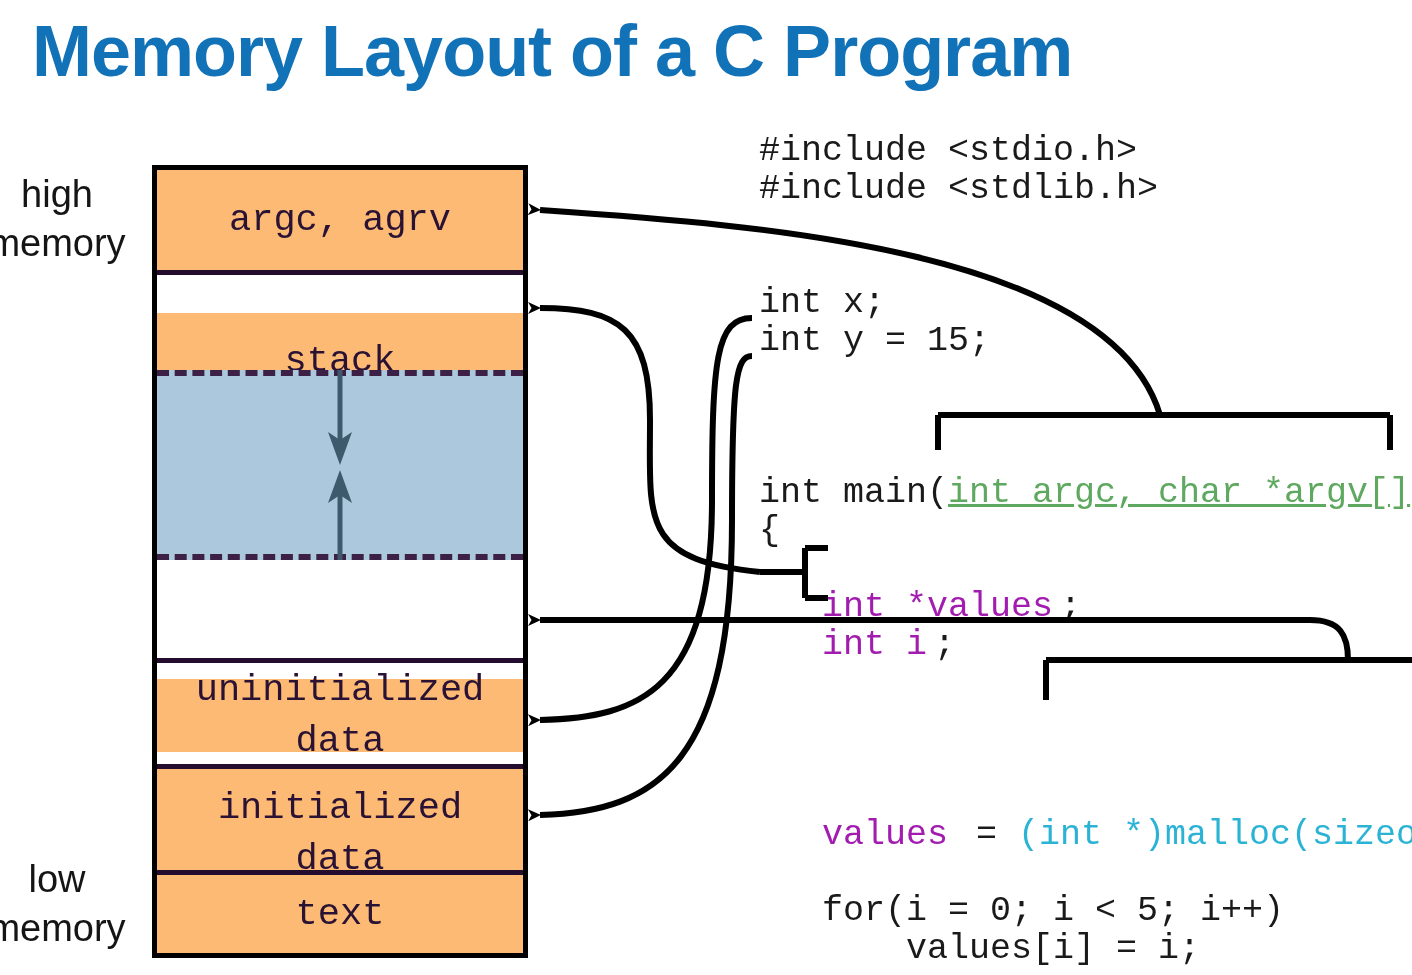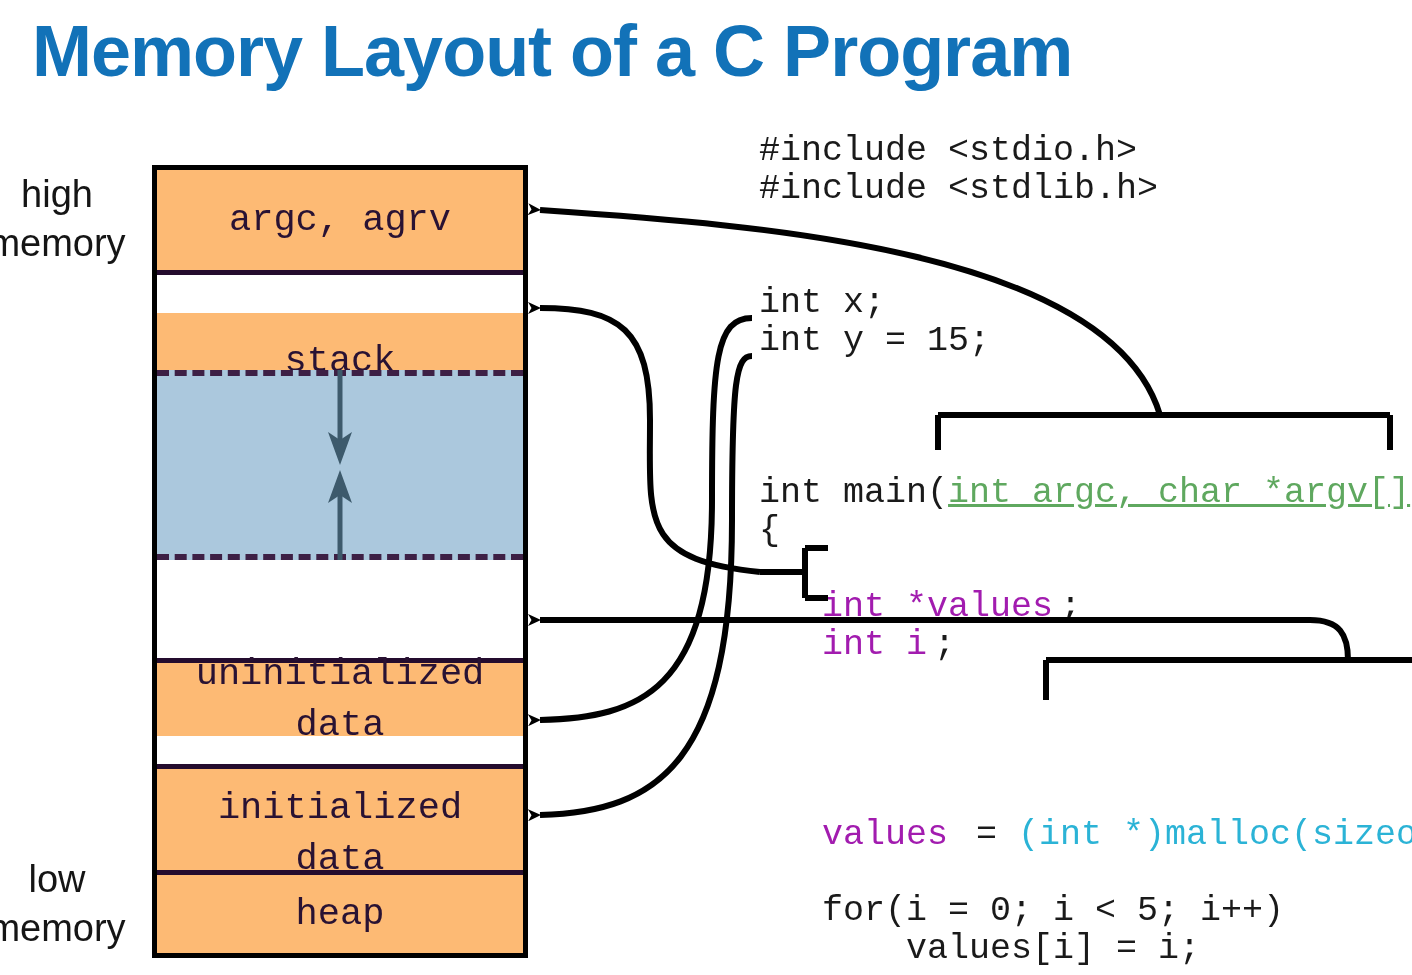--- a/index.html
+++ b/index.html
@@ -155,27 +155,27 @@
           <line x1="183" y1="0" x2="183" y2="78"></line>
           <polygon points="183,95 171,62 183,70 195,62" stroke="none"></polygon>
           <line x1="183" y1="190" x2="183" y2="118"></line>
           <polygon points="183,100 171,133 183,125 195,133" stroke="none"></polygon>
         </g>
       </svg>
     </div>
 
     <div class="mem-divider" style="top:488px;"></div>
 
-    <div class="mem-block two-line" id="block-uninit" style="top:493px; height:73px;">uninitialized<br>data</div>
+    <div class="mem-block two-line" id="block-uninit" style="top:509px; height:73px;">uninitialized<br>data</div>
     <div class="mem-divider" style="top:594px;"></div>
 
     <div class="mem-block two-line" id="block-init" style="top:599px; height:130px;">initialized<br>data</div>
     <div class="mem-divider" style="top:700px;"></div>
 
-    <div class="mem-block" id="block-text" style="top:705px; height:78px;">heap</div>
+    <div class="mem-block" id="block-text" style="top:705px; height:78px;">text</div>
   </div>
 
   <div id="code-panel"><div class="code-line"><span class="tok-plain">#include &lt;stdio.h&gt;</span></div><div class="code-line"><span class="tok-plain">#include &lt;stdlib.h&gt;</span></div><div class="code-line blank">&nbsp;</div><div class="code-line blank">&nbsp;</div><div class="code-line"><span class="tok-plain">int x;</span></div><div class="code-line"><span class="tok-plain">int y = 15;</span></div><div class="code-line blank">&nbsp;</div><div class="code-line blank">&nbsp;</div><div class="code-line blank">&nbsp;</div><div class="code-line"><span class="tok-plain">int main(</span><span class="tok-green">int argc, char *argv[]</span><span class="tok-plain">)</span></div><div class="code-line"><span class="tok-plain">{</span></div><div class="code-line blank">&nbsp;</div><div class="code-line"><span class="tok-plain">   </span><span class="tok-red">int *values</span><span class="tok-plain">;</span></div><div class="code-line"><span class="tok-plain">   </span><span class="tok-red">int i</span><span class="tok-plain">;</span></div><div class="code-line blank">&nbsp;</div><div class="code-line blank">&nbsp;</div><div class="code-line blank">&nbsp;</div><div class="code-line blank">&nbsp;</div><div class="code-line"><span class="tok-plain">   </span><span class="tok-red">values</span><span class="tok-plain"> = </span><span class="tok-cyan">(int *)malloc(sizeof</span></div><div class="code-line blank">&nbsp;</div><div class="code-line"><span class="tok-plain">   for(i = 0; i &lt; 5; i++)</span></div><div class="code-line"><span class="tok-plain">       values[i] = i;</span></div><div class="code-line blank">&nbsp;</div></div>
 
   <svg id="connectors" viewBox="0 0 1412 975">
     <defs>
       <marker id="arrowhead" markerWidth="14" markerHeight="12" refX="12" refY="6" orient="auto" markerUnits="userSpaceOnUse">
         <path d="M13,6 L0,0 L3.5,6 L0,12 Z" fill="#000000"></path>
       </marker>
     </defs>

